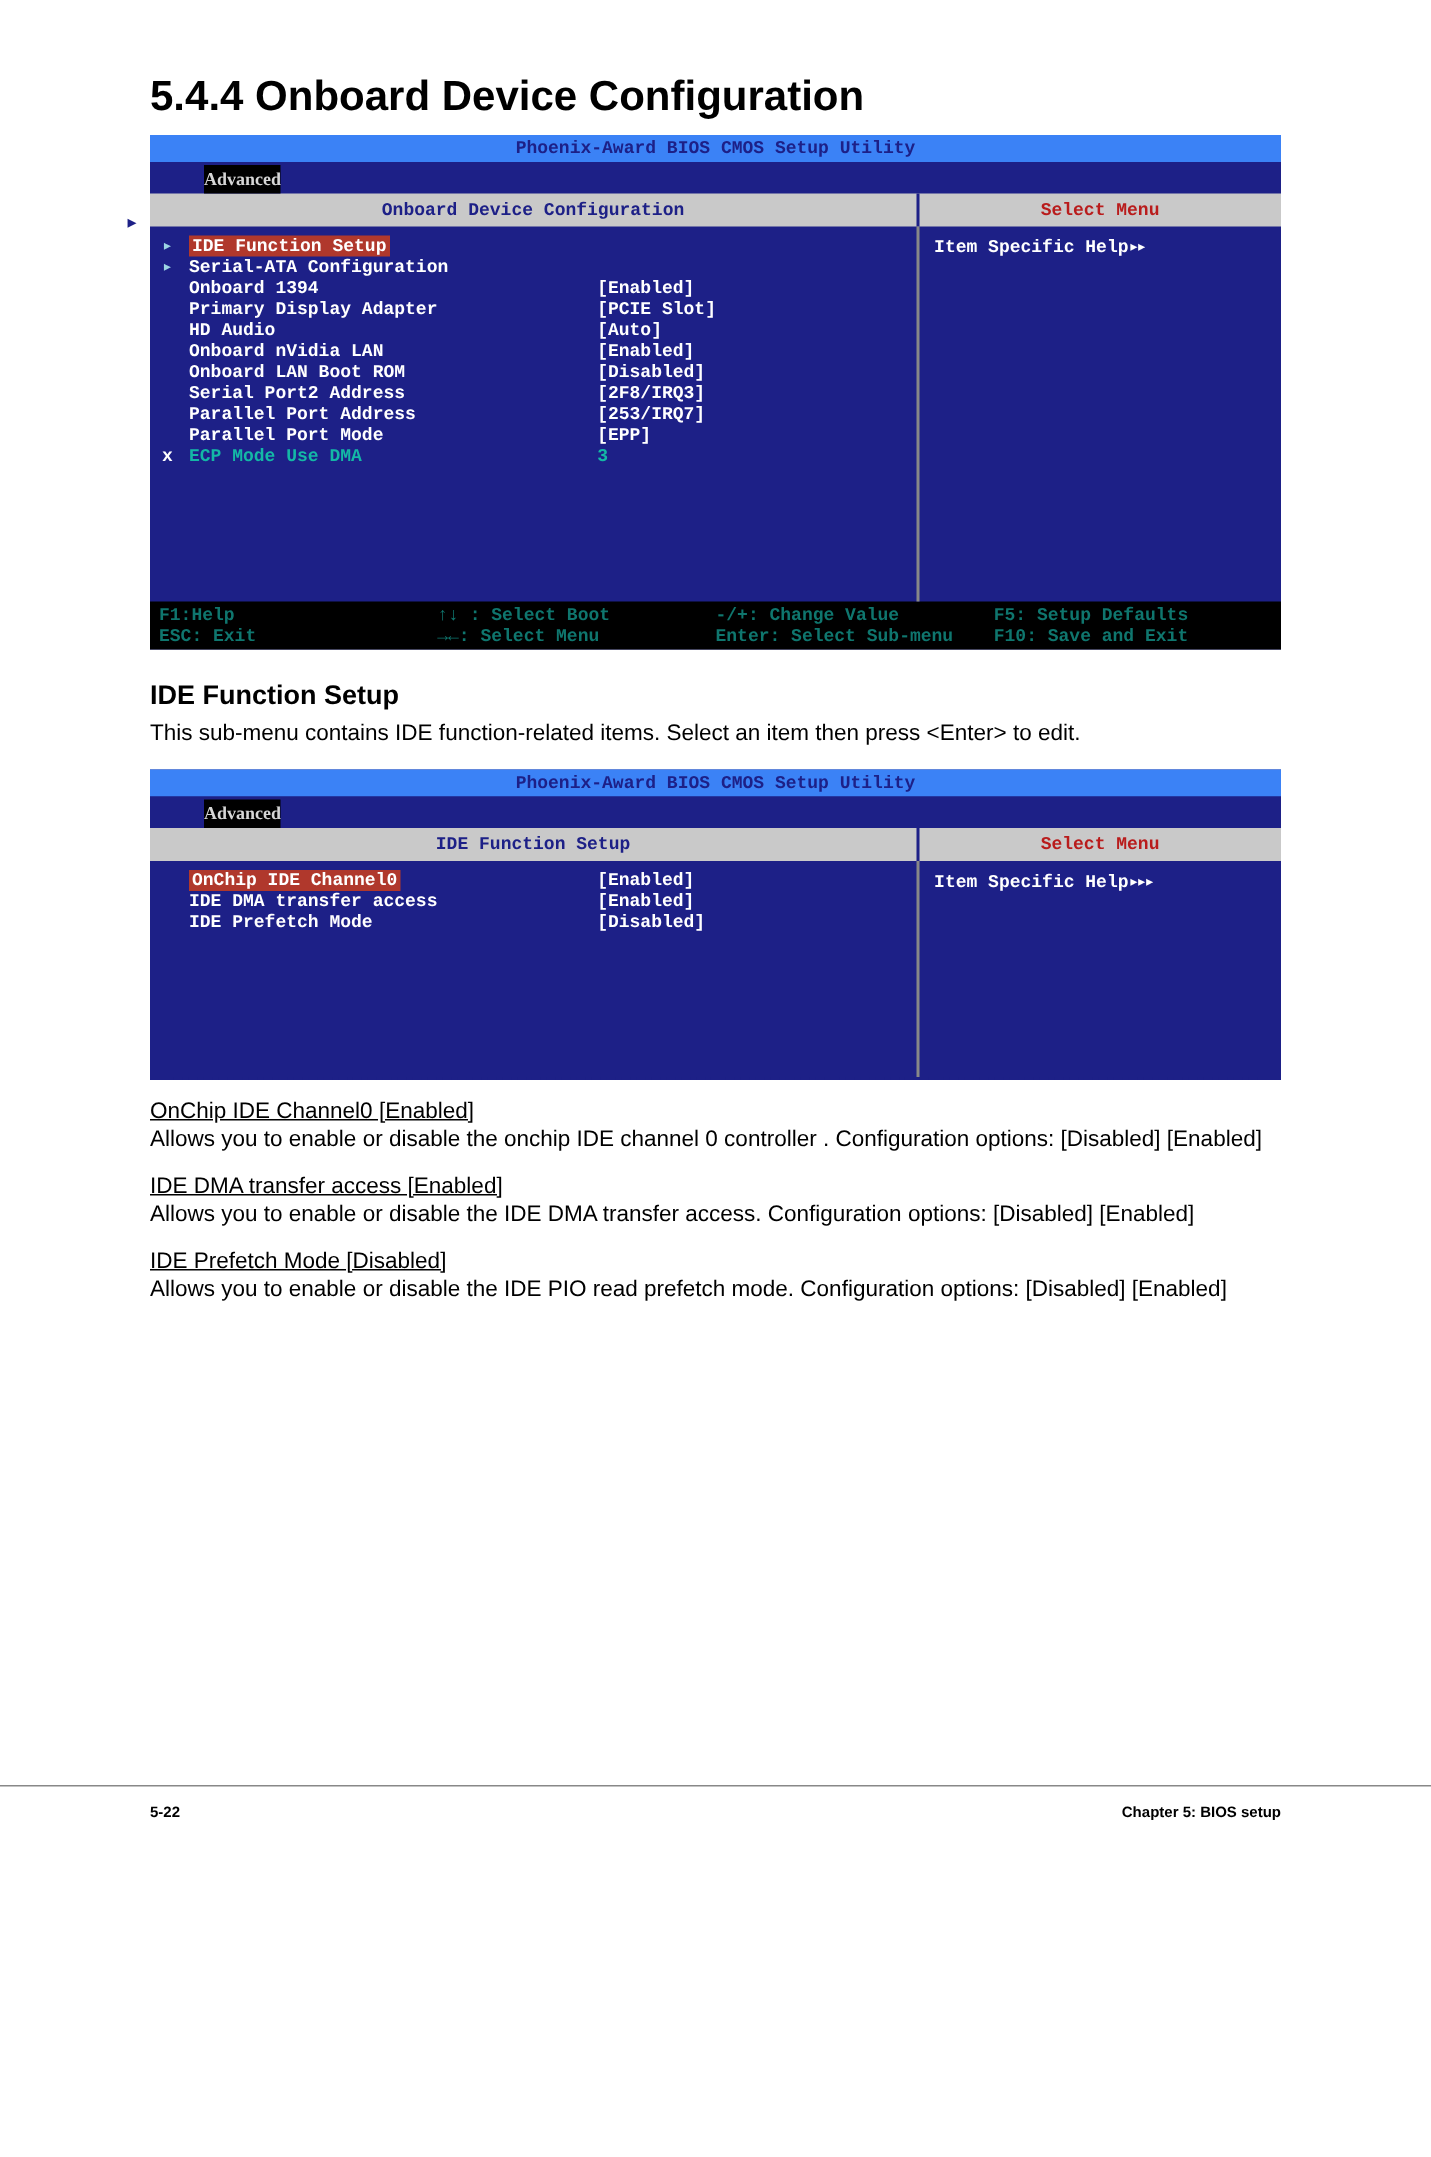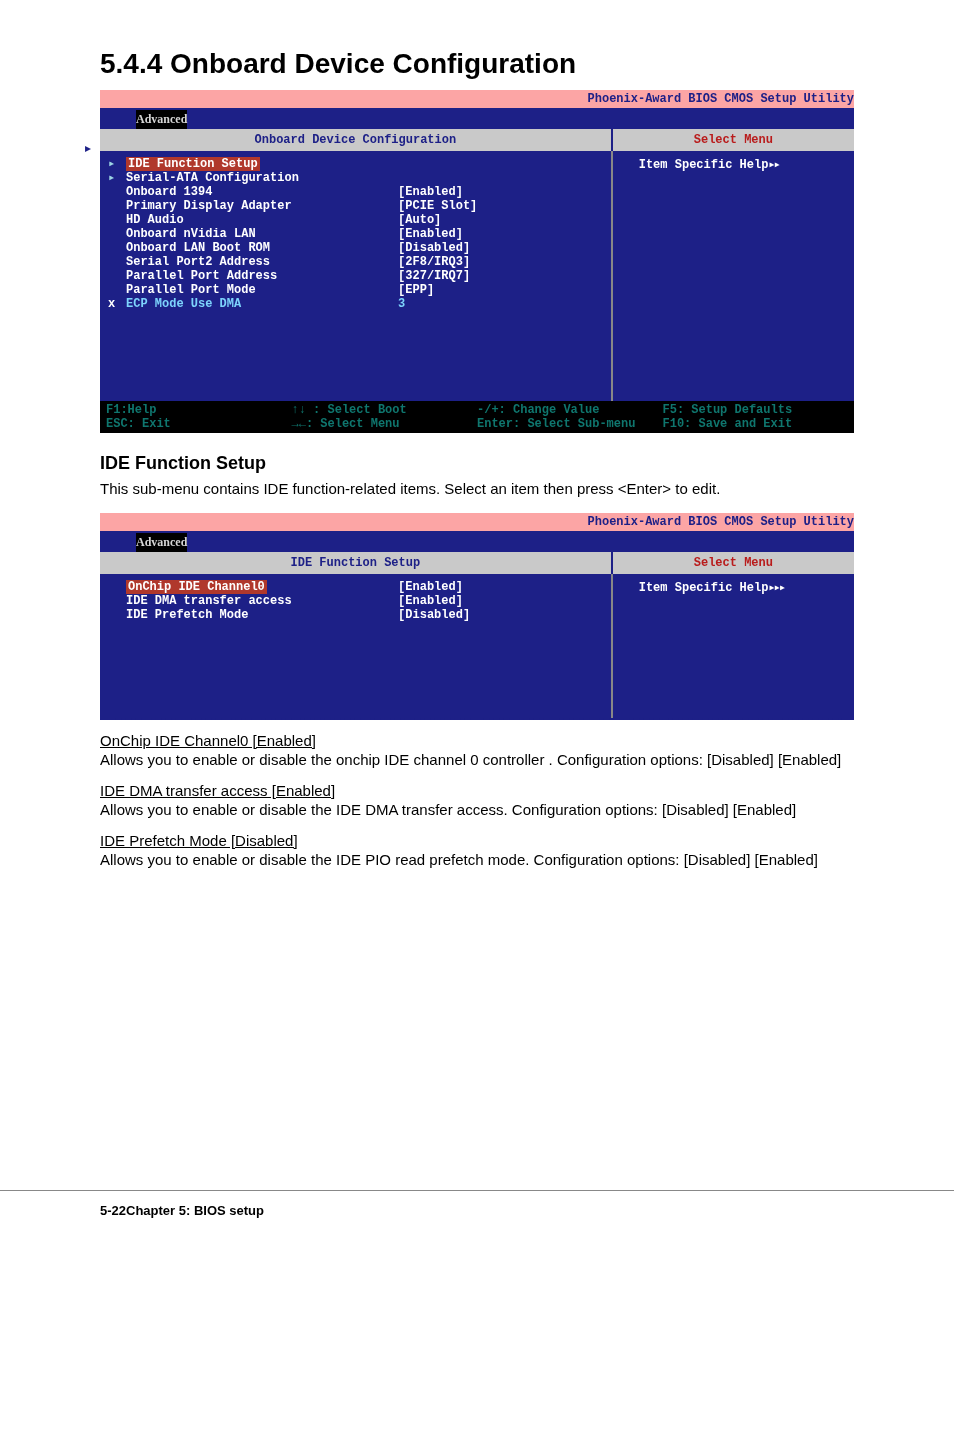--- a/index.html
+++ b/index.html
@@ -21,23 +21,23 @@
   }
   .bios-box {
     background: #1d2087;
     color: #fff;
     font-family: "Courier New", monospace;
     font-size: 12px;
     font-weight: bold;
     margin-bottom: 20px;
   }
   .bios-title {
-    background: #fca5a5;
+    background: #3b82f6;
     color: #1d2087;
-    text-align: right;
+    text-align: center;
     padding: 2px 0;
   }
   .bios-tabbar {
     background: #1d2087;
     padding: 2px 0 0 36px;
   }
   .bios-tab {
     display: inline-block;
     background: #000;
     color: #d6d6d6;
@@ -82,21 +82,20 @@
     flex: 0 0 55%;
     line-height: 14px;
   }
   .bios-valuecol {
     flex: 1;
     line-height: 14px;
   }
   .bios-right {
     flex: 1;
     padding: 6px 10px;
-    margin-left: 16px;
   }
   .bios-right-arrow::after {
     content: "\25B8\25B8";
     letter-spacing: -2px;
   }
   .bios-right-arrow3::after {
     content: "\25B8\25B8\25B8";
     letter-spacing: -2px;
   }
   .bios-footer {
@@ -109,21 +108,21 @@
   .bios-footer .col {
     flex: 1;
     white-space: pre;
   }
   .highlight {
     background: #b0382c;
     color: #fff;
     padding: 0 2px;
   }
   .dim {
-    color: #7dd3fc;
+    color: #14b8a6;
   }
   .sub-heading {
     font-size: 18px;
     font-weight: bold;
     margin: 18px 0 4px 0;
   }
   .body-text {
     font-size: 15px;
     line-height: 1.4;
     margin-bottom: 14px;
@@ -132,25 +131,27 @@
     text-decoration: underline;
     font-size: 15px;
     margin-top: 12px;
   }
   .para-body {
     font-size: 15px;
     line-height: 1.4;
   }
   .page-footer {
     display: flex;
+    justify-content: space-between;
     margin-top: 320px;
     padding: 12px 100px 0 100px;
     border-top: 1px solid #888;
-    font-size: 13px;
-    font-weight: bold;
+    font-size: 10px;
+    font-weight: bold;
+    gap: 24px;
   }
   .outer-arrow {
     position: absolute;
     color: #1d2087;
     font-size: 12px;
     left: 85px;
     margin-top: -312px;
   }
   .dash-border-bottom {
     border-bottom: 2px dashed #1d2087;
@@ -208,21 +209,21 @@
         </div>
         <div class="bios-valuecol">
           <div>&nbsp;</div>
           <div>&nbsp;</div>
           <div>[Enabled]</div>
           <div>[PCIE Slot]</div>
           <div>[Auto]</div>
           <div>[Enabled]</div>
           <div>[Disabled]</div>
           <div>[2F8/IRQ3]</div>
-          <div>[327/IRQ7]</div>
+          <div>[253/IRQ7]</div>
           <div>[EPP]</div>
           <div class="dim">3</div>
         </div>
       </div>
       <div class="bios-right">
         <span>Item Specific Help</span><span class="bios-right-arrow"></span>
       </div>
     </div>
     <div class="bios-footer">
       <div class="col"><span>F1:Help</span>

